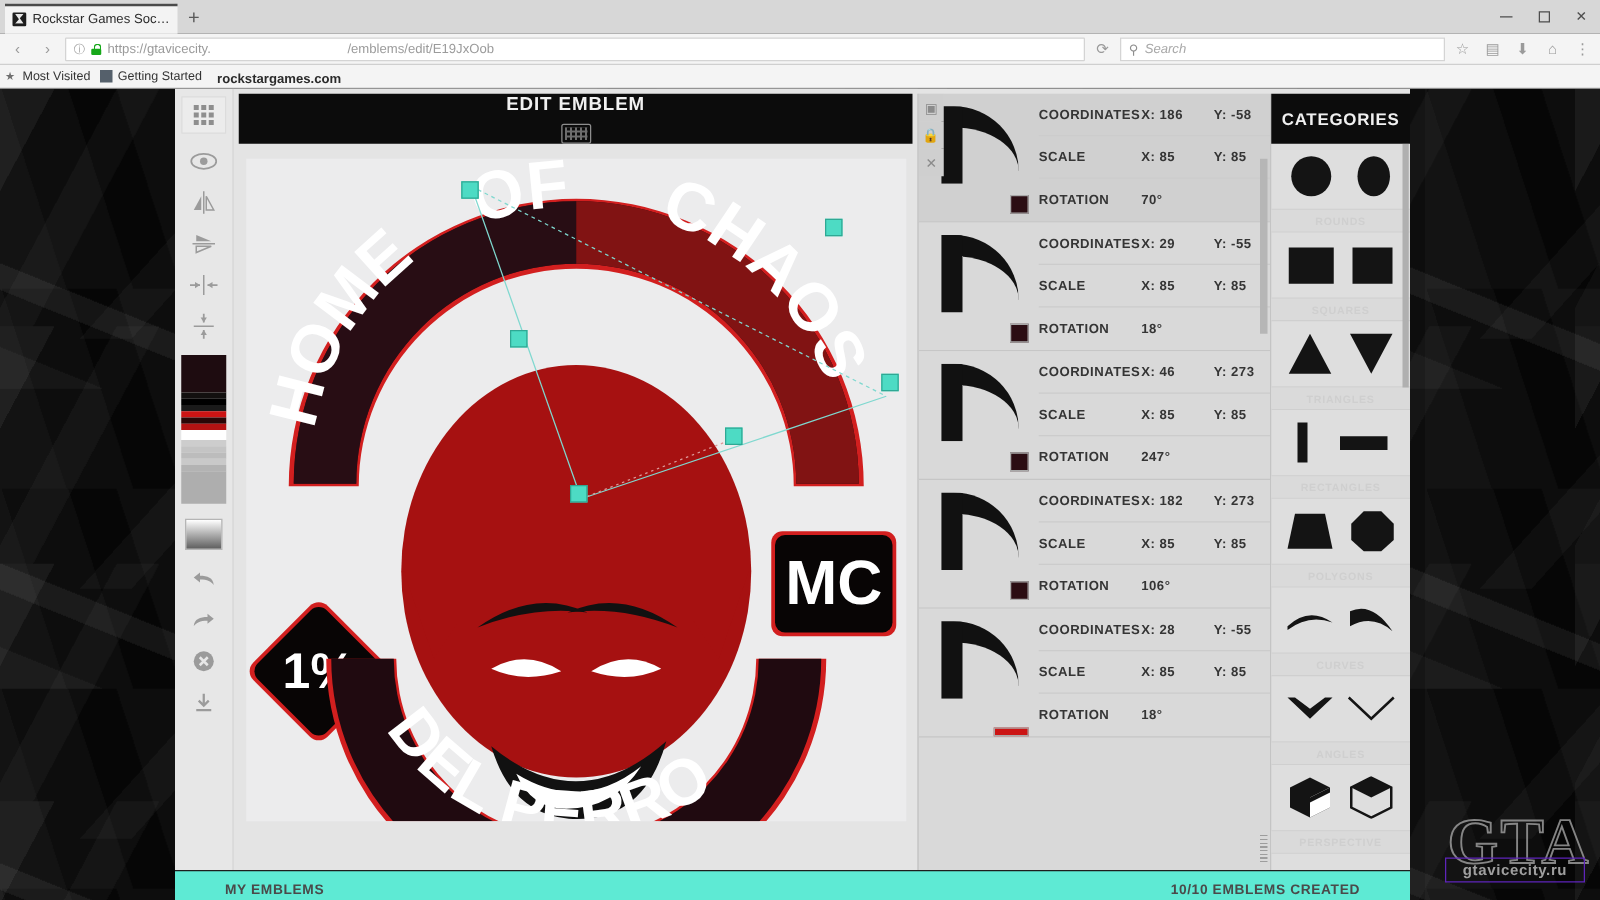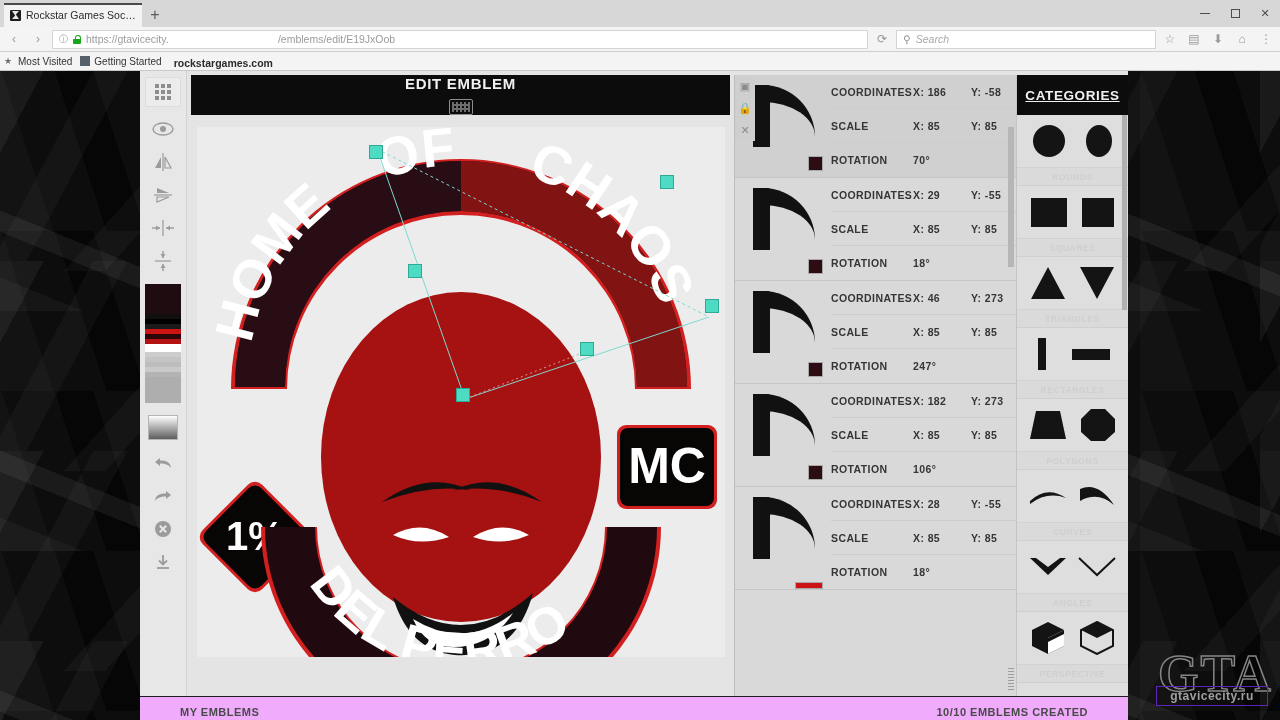--- a/index.html
+++ b/index.html
@@ -128,32 +128,32 @@
   .cursor-hand{ position:absolute; width:14px;height:17px; }
 
   .lscroll{ position:absolute; right:2px; top:52px; width:6px; height:140px; background:#b6b6b6; }
   .lscroll2{ position:absolute; right:2px; bottom:6px; width:6px; height:22px;
      background-image:repeating-linear-gradient(0deg,#9d9d9d 0 1px,transparent 1px 3px); }
 
   
   .cats{ width:112px; background:#dedede; display:flex; flex-direction:column; margin-top:4px;
          border-left:1px solid #c4c4c4; }
   .cats-hdr{ height:40px; background:#0c0c0c; display:flex;align-items:center;justify-content:center;}
-  .cats-hdr h2{ color:#f0f0f0;font-size:13.5px;letter-spacing:.6px;font-weight:bold;text-decoration:underline;}
+  .cats-hdr h2{ color:#f0f0f0;font-size:13.5px;letter-spacing:.6px;font-weight:bold;}
   .cats-body{ flex:1; overflow:hidden; position:relative; }
   .cat{ border-bottom:1px solid #cfcfcf; }
   .cat-row{ height:52px; display:flex; align-items:center; justify-content:space-around; padding:0 6px;}
   .cat-name{ height:18px; background:#dadada; color:#cfcfcf; font-size:8.5px; font-weight:bold;
              display:flex;align-items:center;justify-content:center;letter-spacing:.6px;
              border-top:1px solid #d2d2d2;}
   .shp{ color:#141414; }
   .cscroll{ position:absolute; right:1px; top:0; width:5px; height:195px; background:#b0b0b0; }
 
   
-  .bottom{ position:absolute; left:0; right:0; bottom:0; height:24px; background:#f0abfc;
+  .bottom{ position:absolute; left:0; right:0; bottom:0; height:24px; background:#5eead4;
            border-top:1px solid #1d1d1d; }
   .bottom-inner{ position:absolute;left:0;right:0;top:6px;height:18px;display:flex;
                  align-items:center;justify-content:space-between;padding:0 40px;
                  font-size:11px;font-weight:bold;color:#4a4a4a;letter-spacing:.5px;}
 
   .watermark{ position:absolute; right:8px; bottom:8px; width:120px; height:72px;
               opacity:.85; }
   .wm-box{ width:100%;height:100%; position:relative; }
   .wm-gta{ position:absolute; left:6px; top:4px; font-size:52px; font-weight:bold;
            color:transparent; -webkit-text-stroke:1.5px #9a9a9a; letter-spacing:2px;

